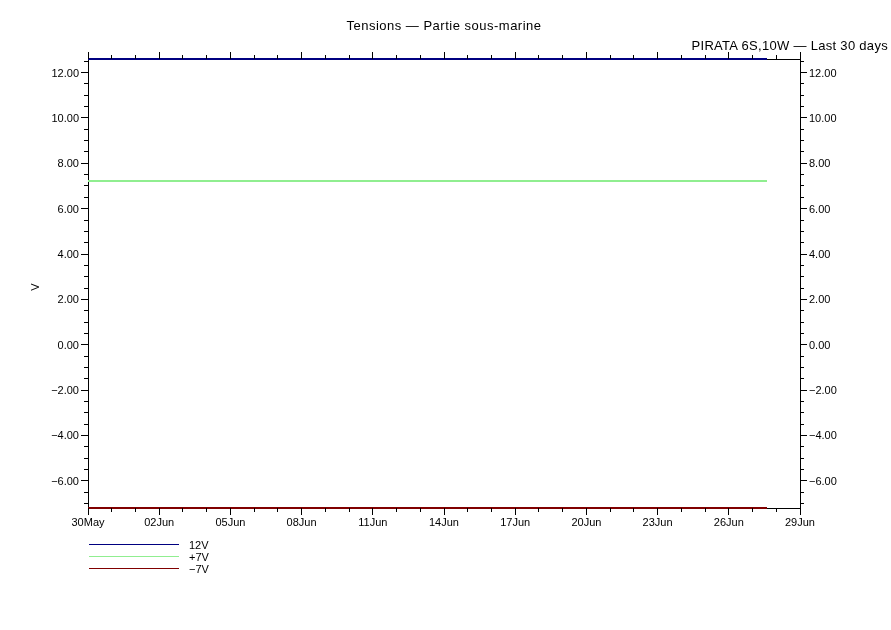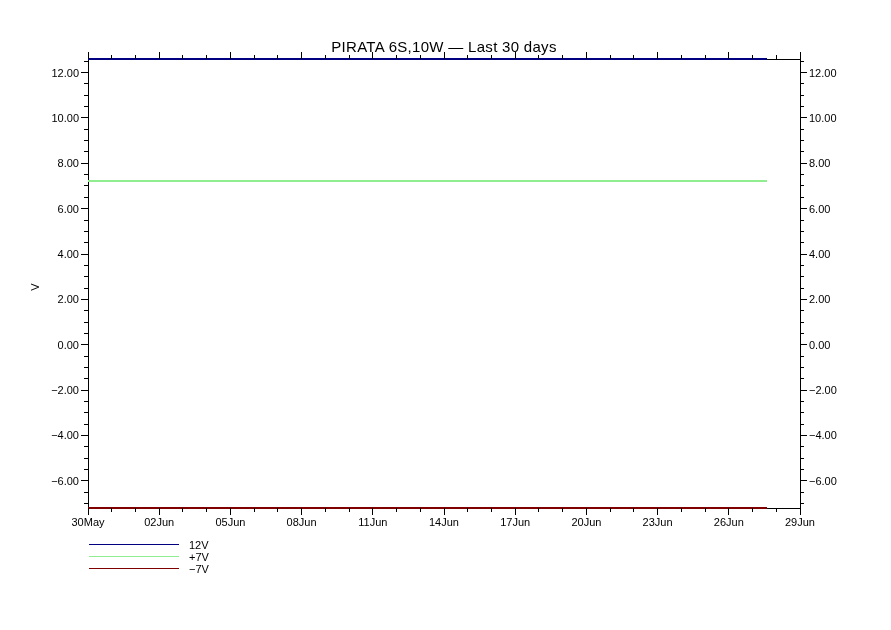--- a/index.html
+++ b/index.html
@@ -1,30 +1,31 @@
 <!DOCTYPE html>
 <html><head>
 <meta charset="utf-8">
 <style>
   html,body{margin:0;padding:0;background:#ffffff;}
   .page{position:relative;width:891px;height:630px;background:#ffffff;overflow:hidden;
         font-family:"Liberation Sans", sans-serif;color:#000;}
   .title{position:absolute;top:18px;left:0;right:3px;text-align:center;
          font-size:13px;letter-spacing:0.5px;}
-  .subtitle{position:absolute;top:38px;left:0;right:3px;text-align:center;
-            font-size:15px;letter-spacing:0.3px;}
+  .subtitle{position:absolute;top:38px;left:0;right:3px;text-align:right;
+            font-size:13px;letter-spacing:0.3px;}
   .ylabel{position:absolute;left:31px;top:281px;font-size:11px;
           transform:rotate(-90deg);}
   svg{position:absolute;left:0;top:0;}
   text{font-family:"Liberation Sans", sans-serif;font-size:11px;fill:#000;}
 </style>
 </head>
 <body>
 
 <div class="page">
+  <div class="title">Tensions — Partie sous-marine</div>
   <div class="subtitle">PIRATA 6S,10W — Last 30 days</div>
   <div class="ylabel">V</div>
   <svg id="chart-svg" width="891" height="630">
       <line x1="88" y1="59" x2="800" y2="59" stroke="#000000" stroke-width="1" shape-rendering="crispEdges"></line>
       <line x1="88" y1="508" x2="800" y2="508" stroke="#000000" stroke-width="1" shape-rendering="crispEdges"></line>
       <line x1="88" y1="59" x2="88" y2="508" stroke="#000000" stroke-width="1" shape-rendering="crispEdges"></line>
       <line x1="800" y1="59" x2="800" y2="508" stroke="#000000" stroke-width="1" shape-rendering="crispEdges"></line>
       <line x1="88" y1="59" x2="766.7733333333333" y2="59" stroke="#000080" stroke-width="2" shape-rendering="crispEdges"></line>
       <line x1="88" y1="181.45454545454544" x2="766.7733333333333" y2="181.45454545454544" stroke="#90ee90" stroke-width="2" shape-rendering="crispEdges"></line>
       <line x1="88" y1="508" x2="766.7733333333333" y2="508" stroke="#800000" stroke-width="2" shape-rendering="crispEdges"></line>

